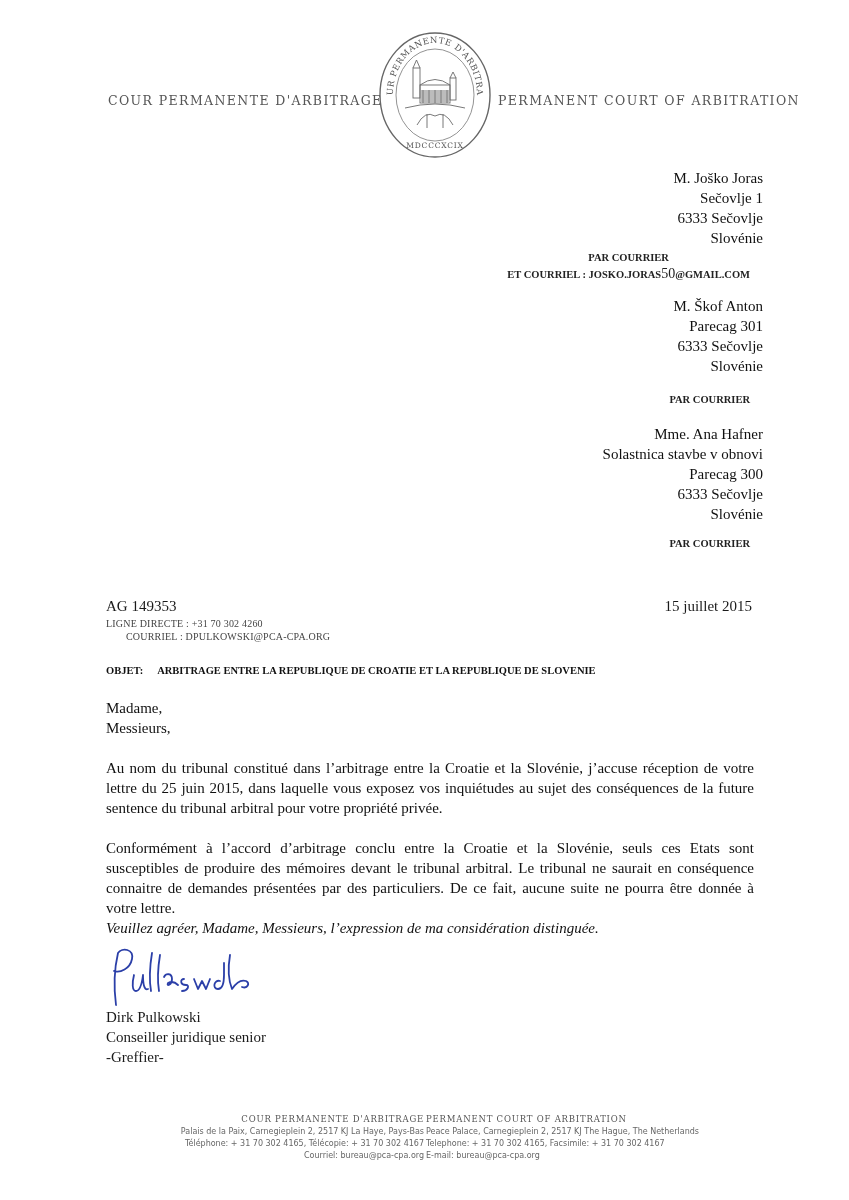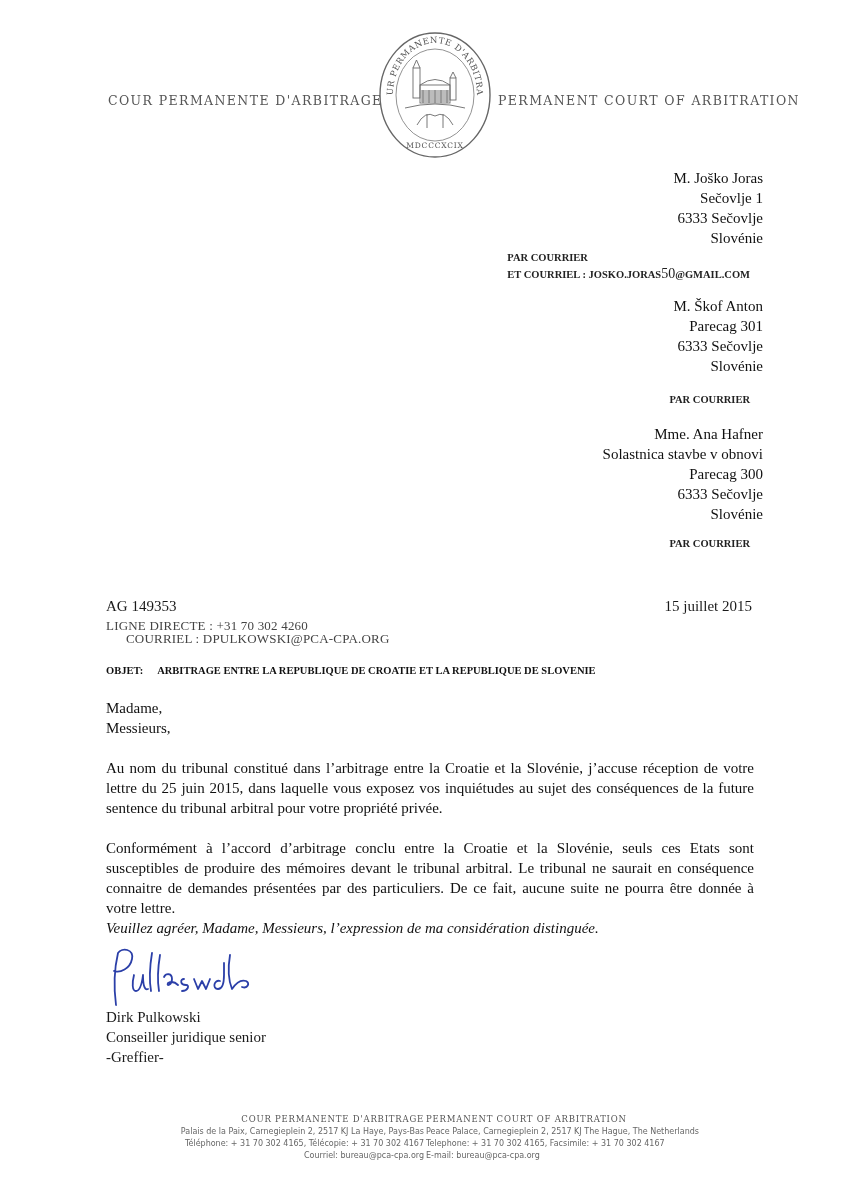--- a/index.html
+++ b/index.html
@@ -17,30 +17,30 @@
     .lh-left { left: 108px; }
     .lh-right { left: 498px; }
     .seal { position: absolute; left: 375px; top: 30px; width: 120px; height: 130px; }
 
     
     .addr {
       position: absolute; right: 86px; text-align: right;
       font-size: 15px; line-height: 20px; color: #111;
     }
     .mail-note {
-      position: absolute; right: 99px; text-align: left;
+      position: absolute; right: 99px; text-align: center;
       font-weight: bold; font-size: 10.5px; line-height: 16px; color: #222;
       white-space: nowrap;
     }
     .mail-note .num { font-size: 14px; font-weight: normal; }
 
     
     .ref { left: 106px; top: 598px; font-size: 15px; }
     .date { right: 97px; top: 598px; font-size: 15px; }
-    .small-caps-line { left: 106px; font-size: 13px; color: #444; letter-spacing: 0.2px; font-family: Liberation Serif, serif; }
+    .small-caps-line { left: 106px; font-size: 10px; color: #444; letter-spacing: 0.2px; font-family: Liberation Serif, serif; }
 
     .subject {
       left: 106px; top: 665px; font-weight: bold; font-size: 10.5px; color: #111; white-space: nowrap;
     }
     .subject .label { margin-right: 12px; }
 
     .body-text {
       position: absolute; left: 106px; width: 648px;
       font-size: 15px; line-height: 20px; text-align: justify; color: #111;
     }

